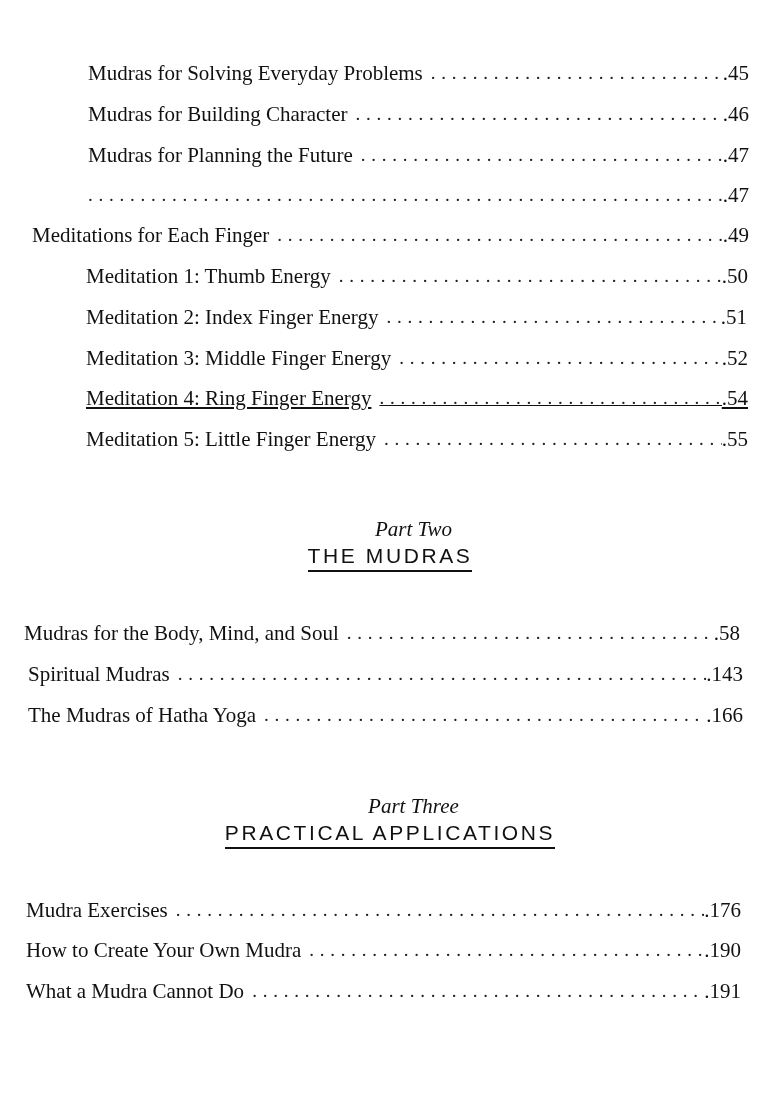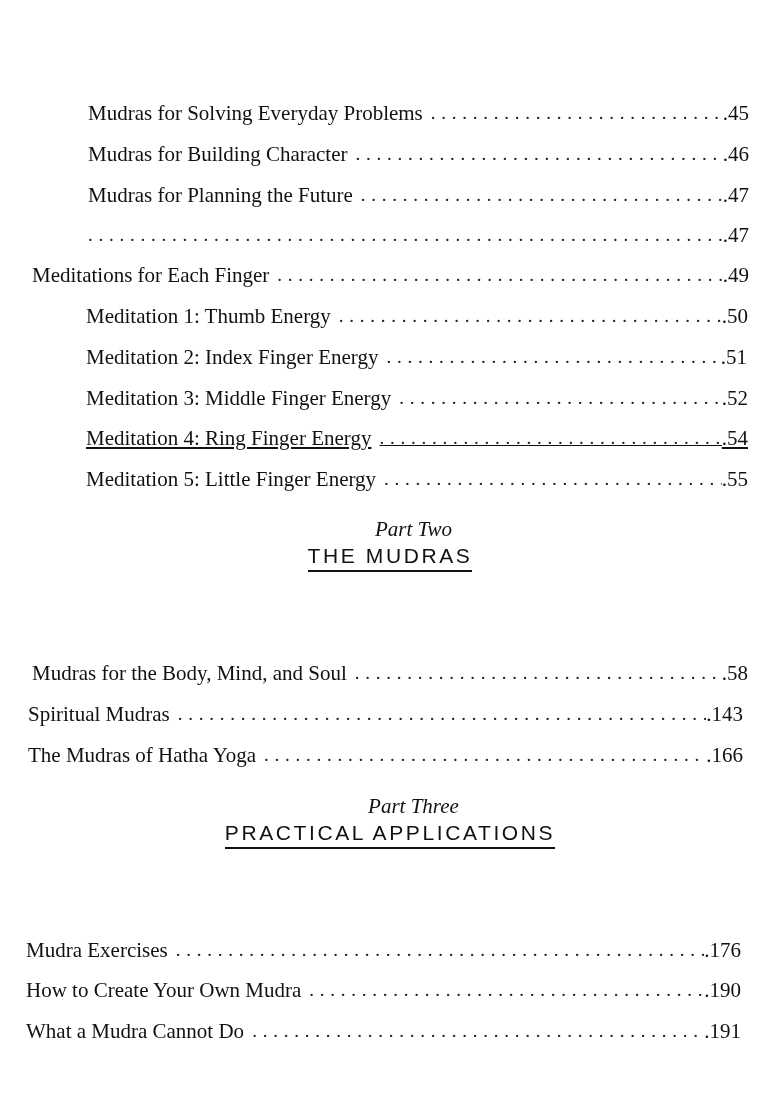--- a/index.html
+++ b/index.html
@@ -3,21 +3,21 @@
 <meta charset="utf-8">
 <style>
   html, body { margin: 0; padding: 0; }
   body {
     width: 780px; height: 1108px; background: #ffffff; color: #111111;
     font-family: "Liberation Serif", "DejaVu Serif", serif;
     position: relative; overflow: hidden;
   }
   .toc-row {
     position: absolute; display: flex; align-items: flex-start;
-    font-size: 21px; line-height: 26px; white-space: nowrap; margin-top: 40px;
+    font-size: 21px; line-height: 26px; white-space: nowrap;
   }
   .toc-row .title { flex: 0 0 auto; padding-right: 8px; }
   .toc-row .leader {
     flex: 1 1 auto; overflow: hidden; letter-spacing: 4.2px;
     font-size: 19px; color: #222;
   }
   .toc-row .leader::before {
     content: ". . . . . . . . . . . . . . . . . . . . . . . . . . . . . . . . . . . . . . . . . . . . . . . . . . . . . . . . . . . . . . . . . . . . . . . . . . . . . . . . . . . . . . . . . . . . . . . . . . . . . . . . . . . . . . . . . . . . . . . . . . . . . . . . . . . . . . . . . . . . . . . .";
     letter-spacing: 0; word-spacing: 1px;
   }
@@ -91,21 +91,21 @@
 </div>
 
 <div class="part-heading" style="top:516px;">
   <div class="part-label">Part Two</div>
   <div class="part-title-wrap">
     <div class="part-title">THE MUDRAS</div>
   </div>
 </div>
 
 <div>
-  <div class="toc-row" style="top:620px; left:32px; width:716px;">
+  <div class="toc-row" style="top:620px; left:24px; width:716px;">
     <span class="title">Mudras for the Body, Mind, and Soul</span>
     <span class="leader"></span>
     <span class="page">.58</span>
   </div>
   <div class="toc-row" style="top:661px; left:28px; width:715px;">
     <span class="title">Spiritual Mudras</span>
     <span class="leader"></span>
     <span class="page">.143</span>
   </div>
   <div class="toc-row" style="top:702px; left:28px; width:715px;">

